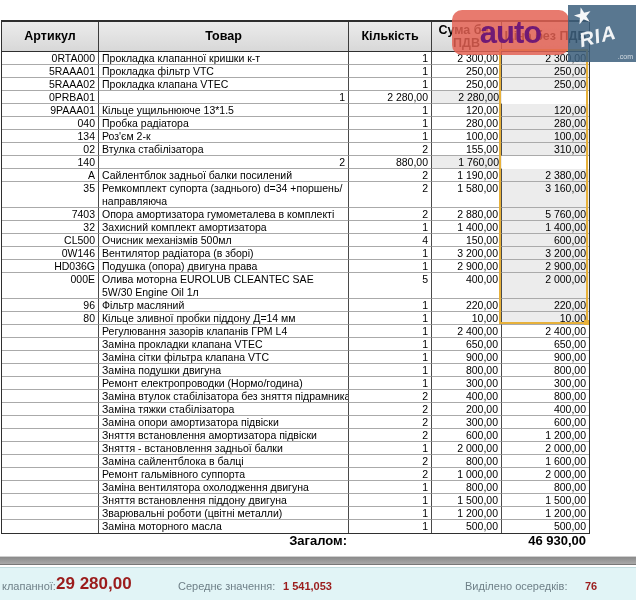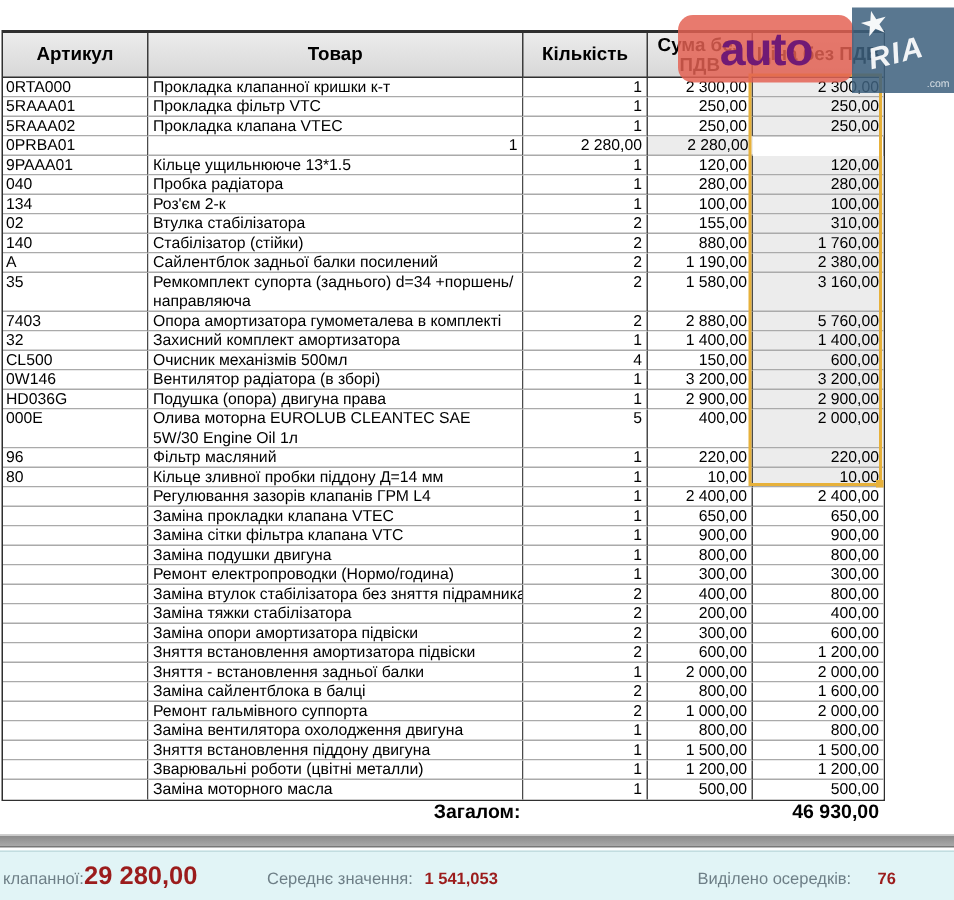--- a/index.html
+++ b/index.html
@@ -14,21 +14,21 @@
          display:flex;align-items:center;justify-content:center;text-align:center;
          font-weight:bold;font-size:12.5px;line-height:13px;color:#000;padding:0 2px;overflow:hidden;}
   .hcell:last-child{border-right:none;}
   .trow{height:13px;}
   .trow.tall{height:26px;}
   .tcell{box-sizing:border-box;border-right:1px solid #4a4a4a;border-bottom:1px solid #aaaaaa;
          font-size:10.5px;line-height:12px;padding:0 3px;overflow:hidden;white-space:nowrap;
          background:#fff;color:#000;}
   .tcell:last-child{border-right:none;}
   .trow:last-child .tcell{border-bottom:none;}
-  .c-article{padding-left:2px;}
+  .c-article{padding-left:2px;text-align:right;}
   .c-qty,.c-price,.c-sum{text-align:right;}
   .tall .c-product{white-space:normal;line-height:12.5px;}
   .c-sum.sel{background:#ececec;}
 
   
   .sel-rect{position:absolute;left:499px;top:49px;width:89px;height:275px;
             border:2px solid #e7b13a;box-sizing:border-box;pointer-events:none;}
   .sel-rect .handle{position:absolute;right:-3px;bottom:-3px;width:5px;height:5px;background:#e7b13a;}
 
   
@@ -120,21 +120,20 @@
         </div>
         <div class="trow">
           <div class="tcell c-article">02</div>
           <div class="tcell c-product">Втулка стабілізатора</div>
           <div class="tcell c-qty">2</div>
           <div class="tcell c-price">155,00</div>
           <div class="tcell c-sum sel">310,00</div>
         </div>
         <div class="trow">
           <div class="tcell c-article">140</div>
-          <div class="tcell c-product">Стабілізатор (стійки)</div>
           <div class="tcell c-qty">2</div>
           <div class="tcell c-price">880,00</div>
           <div class="tcell c-sum sel">1 760,00</div>
         </div>
         <div class="trow">
           <div class="tcell c-article">A</div>
           <div class="tcell c-product">Сайлентблок задньої балки посилений</div>
           <div class="tcell c-qty">2</div>
           <div class="tcell c-price">1 190,00</div>
           <div class="tcell c-sum sel">2 380,00</div>

